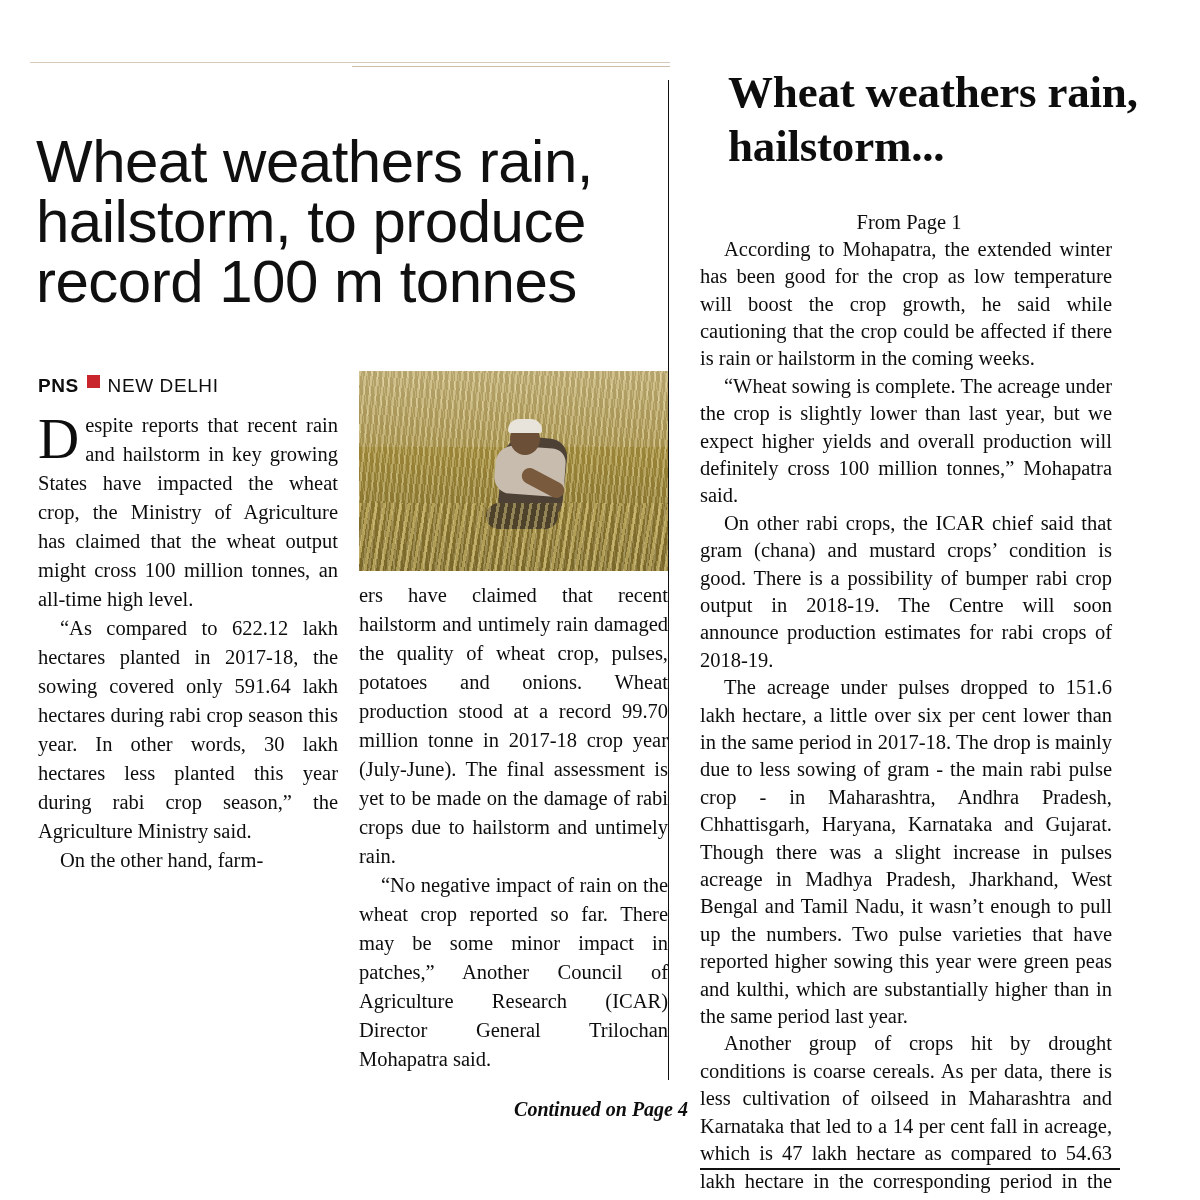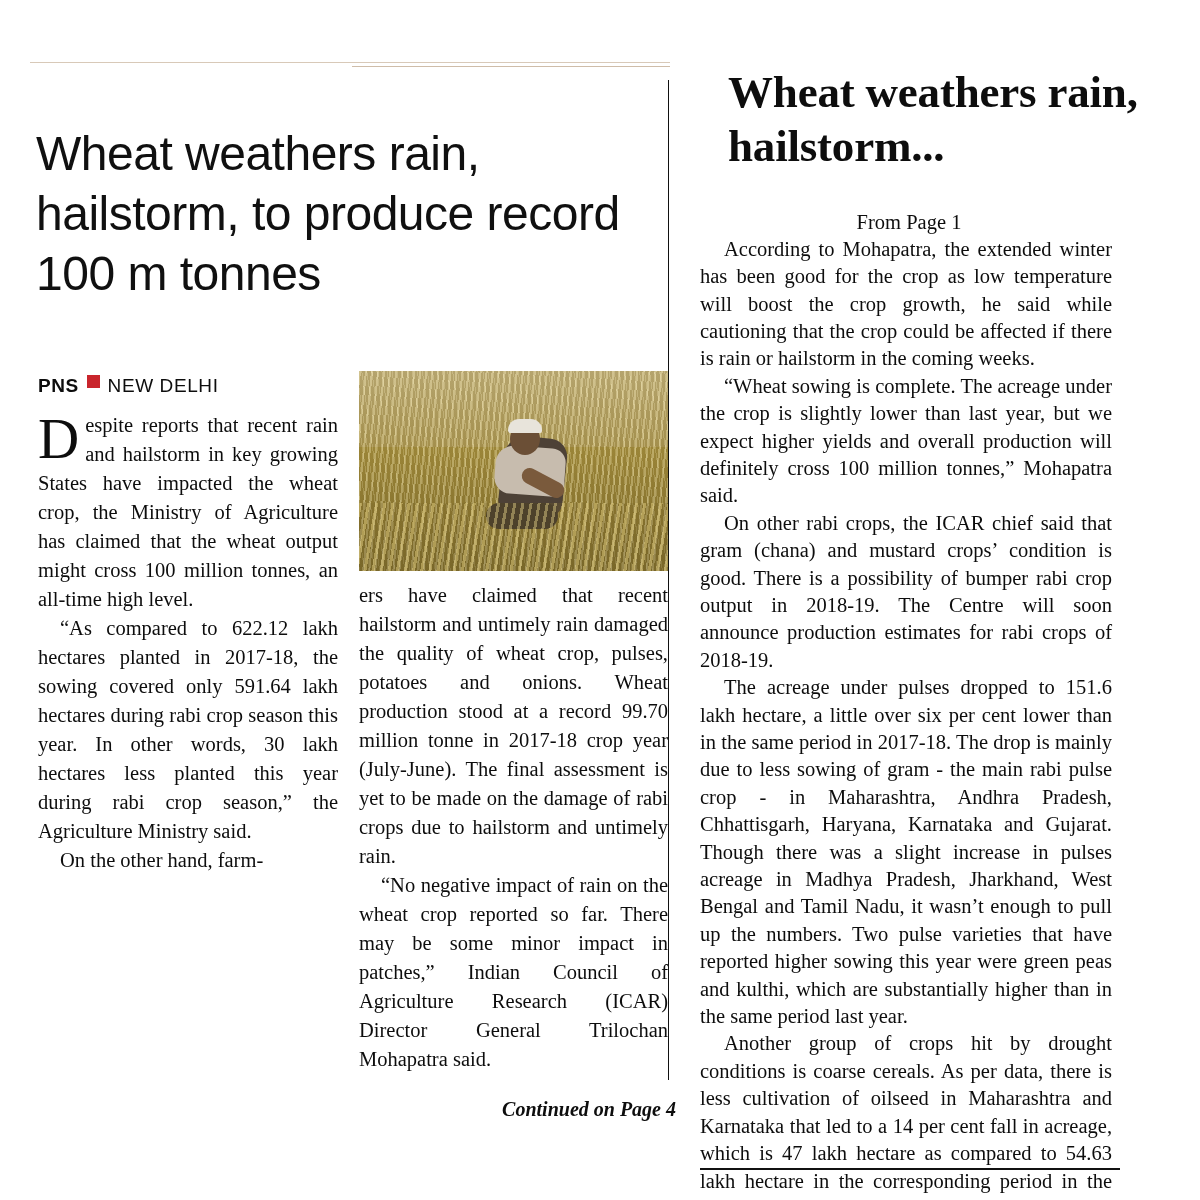--- a/index.html
+++ b/index.html
@@ -38,21 +38,21 @@
     width: 318px;
     border-top: 1px solid #cfbda9;
   }
   #headline {
     position: absolute;
     top: 30px;
     left: 14px;
     width: 636px;
     font-family: "Liberation Sans", sans-serif;
     font-weight: 400;
-    font-size: 48px;
+    font-size: 60px;
     line-height: 60px;
     letter-spacing: -0.5px;
     color: #101010;
   }
   #byline {
     position: absolute;
     top: 313px;
     left: 16px;
     font-family: "Liberation Sans", sans-serif;
     font-size: 19px;
@@ -147,21 +147,21 @@
   .col p.first { text-indent: 0; }
   .dropcap {
     float: left;
     font-size: 57px;
     line-height: 46px;
     padding: 5px 6px 0 0;
     font-family: "Liberation Serif", serif;
   }
   #continued {
     position: absolute;
-    left: 345px;
+    left: 357px;
     top: 1036px;
     width: 309px;
     text-align: right;
     font-style: italic;
     font-weight: bold;
     font-size: 20px;
   }
   #vert-rule {
     position: absolute;
     left: 668px;
@@ -238,21 +238,21 @@
   </div>
 
   <div class="col" id="col-1">
     <p class="first"><span class="dropcap">D</span><span>espite reports that recent rain and hailstorm in key growing States have impacted the wheat crop, the Ministry of Agriculture has claimed that the wheat output might cross 100 million tonnes, an all-time high level.</span></p>
     <p>“As compared to 622.12 lakh hectares planted in 2017-18, the sowing covered only 591.64 lakh hectares during rabi crop season this year. In other words, 30 lakh hectares less planted this year during rabi crop season,” the Agriculture Ministry said.</p>
     <p>On the other hand, farm-</p>
   </div>
 
   <div class="col" id="col-2">
     <p class="first">ers have claimed that recent hailstorm and untimely rain damaged the quality of wheat crop, pulses, potatoes and onions. Wheat production stood at a record 99.70 million tonne in 2017-18 crop year (July-June). The final assessment is yet to be made on the damage of rabi crops due to hailstorm and untimely rain.</p>
-    <p>“No negative impact of rain on the wheat crop reported so far. There may be some minor impact in patches,” Indian Council of Agriculture Research (ICAR) Director General Trilochan Mohapatra said.</p>
+    <p>“No negative impact of rain on the wheat crop reported so far. There may be some minor impact in patches,” Another Council of Agriculture Research (ICAR) Director General Trilochan Mohapatra said.</p>
   </div>
 
   <div id="continued">Continued on Page 4</div>
 </div>
 
 <div id="vert-rule"></div>
 
 <div id="right-article">
   <h2 id="right-headline">Wheat weathers rain, hailstorm...</h2>
   <div id="from-page">From Page 1</div>

